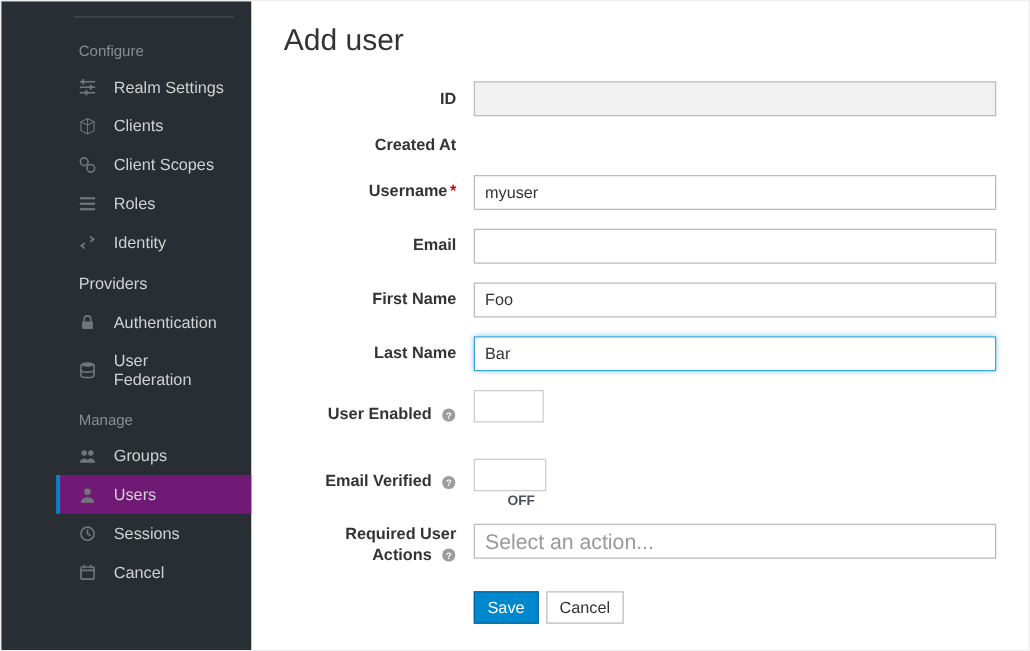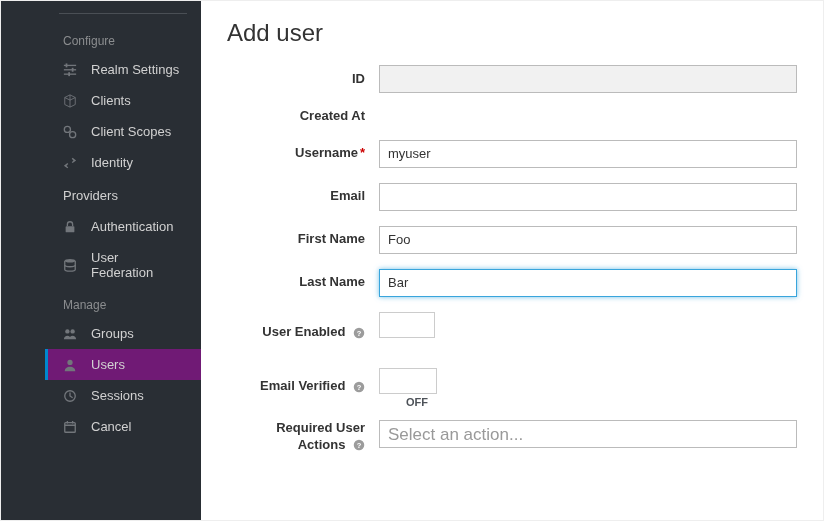--- a/index.html
+++ b/index.html
@@ -70,20 +70,30 @@
     </div>
     <div class="nav-item">
       <span class="icon">
           <svg viewBox="0 0 16 16" fill="currentColor">
             <circle cx="5" cy="5" r="3.5" fill="none" stroke="currentColor" stroke-width="1.5"></circle>
             <circle cx="11" cy="11" r="3.5" fill="none" stroke="currentColor" stroke-width="1.5"></circle>
           </svg>
         </span>
       <span>Client Scopes</span>
     </div>
+    <div class="nav-item">
+      <span class="icon">
+          <svg viewBox="0 0 16 16" fill="currentColor">
+            <rect x="1" y="2" width="14" height="2"></rect>
+            <rect x="1" y="7" width="14" height="2"></rect>
+            <rect x="1" y="12" width="14" height="2"></rect>
+          </svg>
+        </span>
+      <span>Roles</span>
+    </div>
     <div class="nav-item wrap">
       <span class="icon">
           <svg viewBox="0 0 16 16" fill="currentColor">
             <path d="M1 5h11l-2-2 1-1 4 3-4 3-1-1 2-2H1zM15 11H4l2 2-1 1-4-3 4-3 1 1-2 2h11z"></path>
           </svg>
         </span>
       <span>Identity</span>
       <span class="sub">Providers</span>
     </div>
     <div class="nav-item">
@@ -217,14 +227,18 @@
               <text x="8" y="12" text-anchor="middle" fill="#fff" font-size="10" font-family="Arial">?</text>
             </svg>
           </span></div>
       <div class="form-control-wrap">
         <div class="select-placeholder">
             <span>Select an action...</span>
           </div>
       </div>
     </div>
 
+    <div class="btns">
+      <button class="btn btn-primary">Save</button>
+      <button class="btn btn-default">Cancel</button>
+    </div>
   </div>
 </div>
 
 </body></html>

